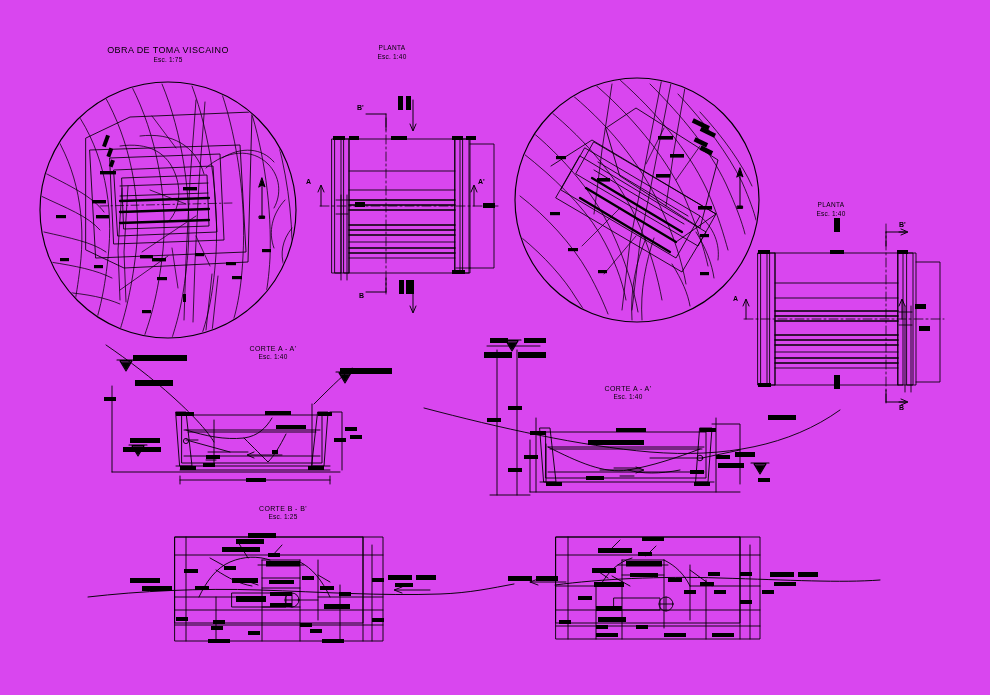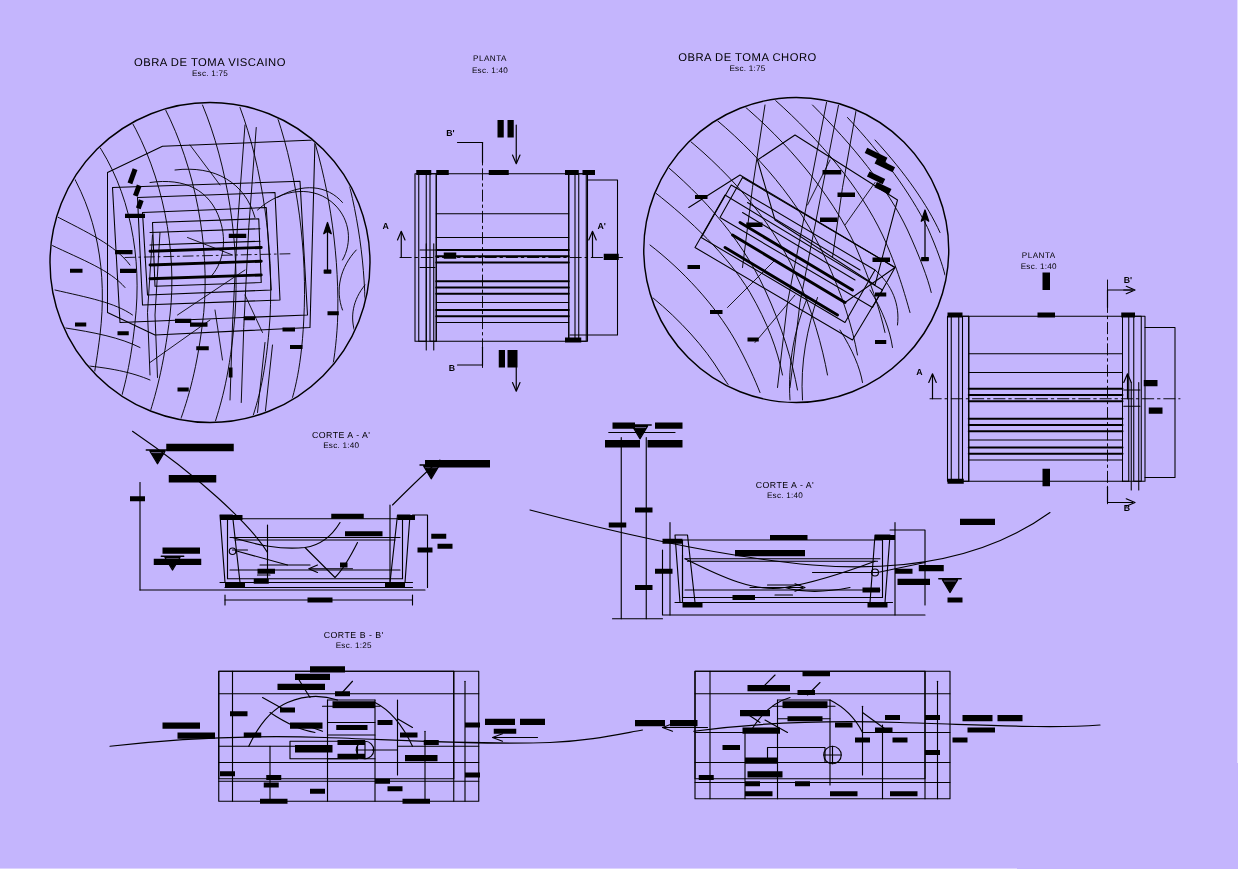--- a/index.html
+++ b/index.html
@@ -1,19 +1,19 @@
 <!DOCTYPE html>
 <html><head>
 <meta charset="utf-8">
 <title>CAD Drawing</title>
 <style>
   html,body{margin:0;padding:0;background:#ffffff;}
   body{width:990px;height:695px;overflow:hidden;
        font-family:"Liberation Sans",sans-serif;color:#000;}
-  #sheet{position:relative;width:990px;height:695px;background:#c4b5fd;}
+  #sheet{position:relative;width:990px;height:695px;background:#d946ef;}
   svg{position:absolute;left:0;top:0;width:990px;height:695px;}
   .ttl{position:absolute;text-align:center;line-height:1.35;}
   .ttl .t1{font-size:9px;letter-spacing:.4px;white-space:nowrap;}
   .ttl .t2{font-size:6.5px;letter-spacing:.2px;white-space:nowrap;}
   .mk{position:absolute;font-size:7px;font-weight:bold;}
 </style>
 </head>
 <body>
 
 <div id="sheet">
@@ -589,24 +589,20 @@
 <div class="ttl" style="left:68px;top:44px;width:200px;">
   <div class="t1">OBRA DE TOMA VISCAINO</div>
   <div class="t2">Esc. 1:75</div>
 </div>
 
 <div class="ttl" style="left:342px;top:44px;width:100px;">
   <div class="t1" style="font-size:6.5px;">PLANTA</div>
   <div class="t2">Esc. 1:40</div>
 </div>
 
-<div class="ttl" style="left:508px;top:40px;width:180px;">
-  <div class="t1">OBRA DE TOMA CHORO</div>
-  <div class="t2">Esc. 1:75</div>
-</div>
 
 <div class="ttl" style="left:781px;top:201px;width:100px;">
   <div class="t1" style="font-size:6.5px;">PLANTA</div>
   <div class="t2">Esc. 1:40</div>
 </div>
 
 <div class="ttl" style="left:223px;top:344px;width:100px;">
   <div class="t1" style="font-size:7px;">CORTE A - A'</div>
   <div class="t2">Esc. 1:40</div>
 </div>

